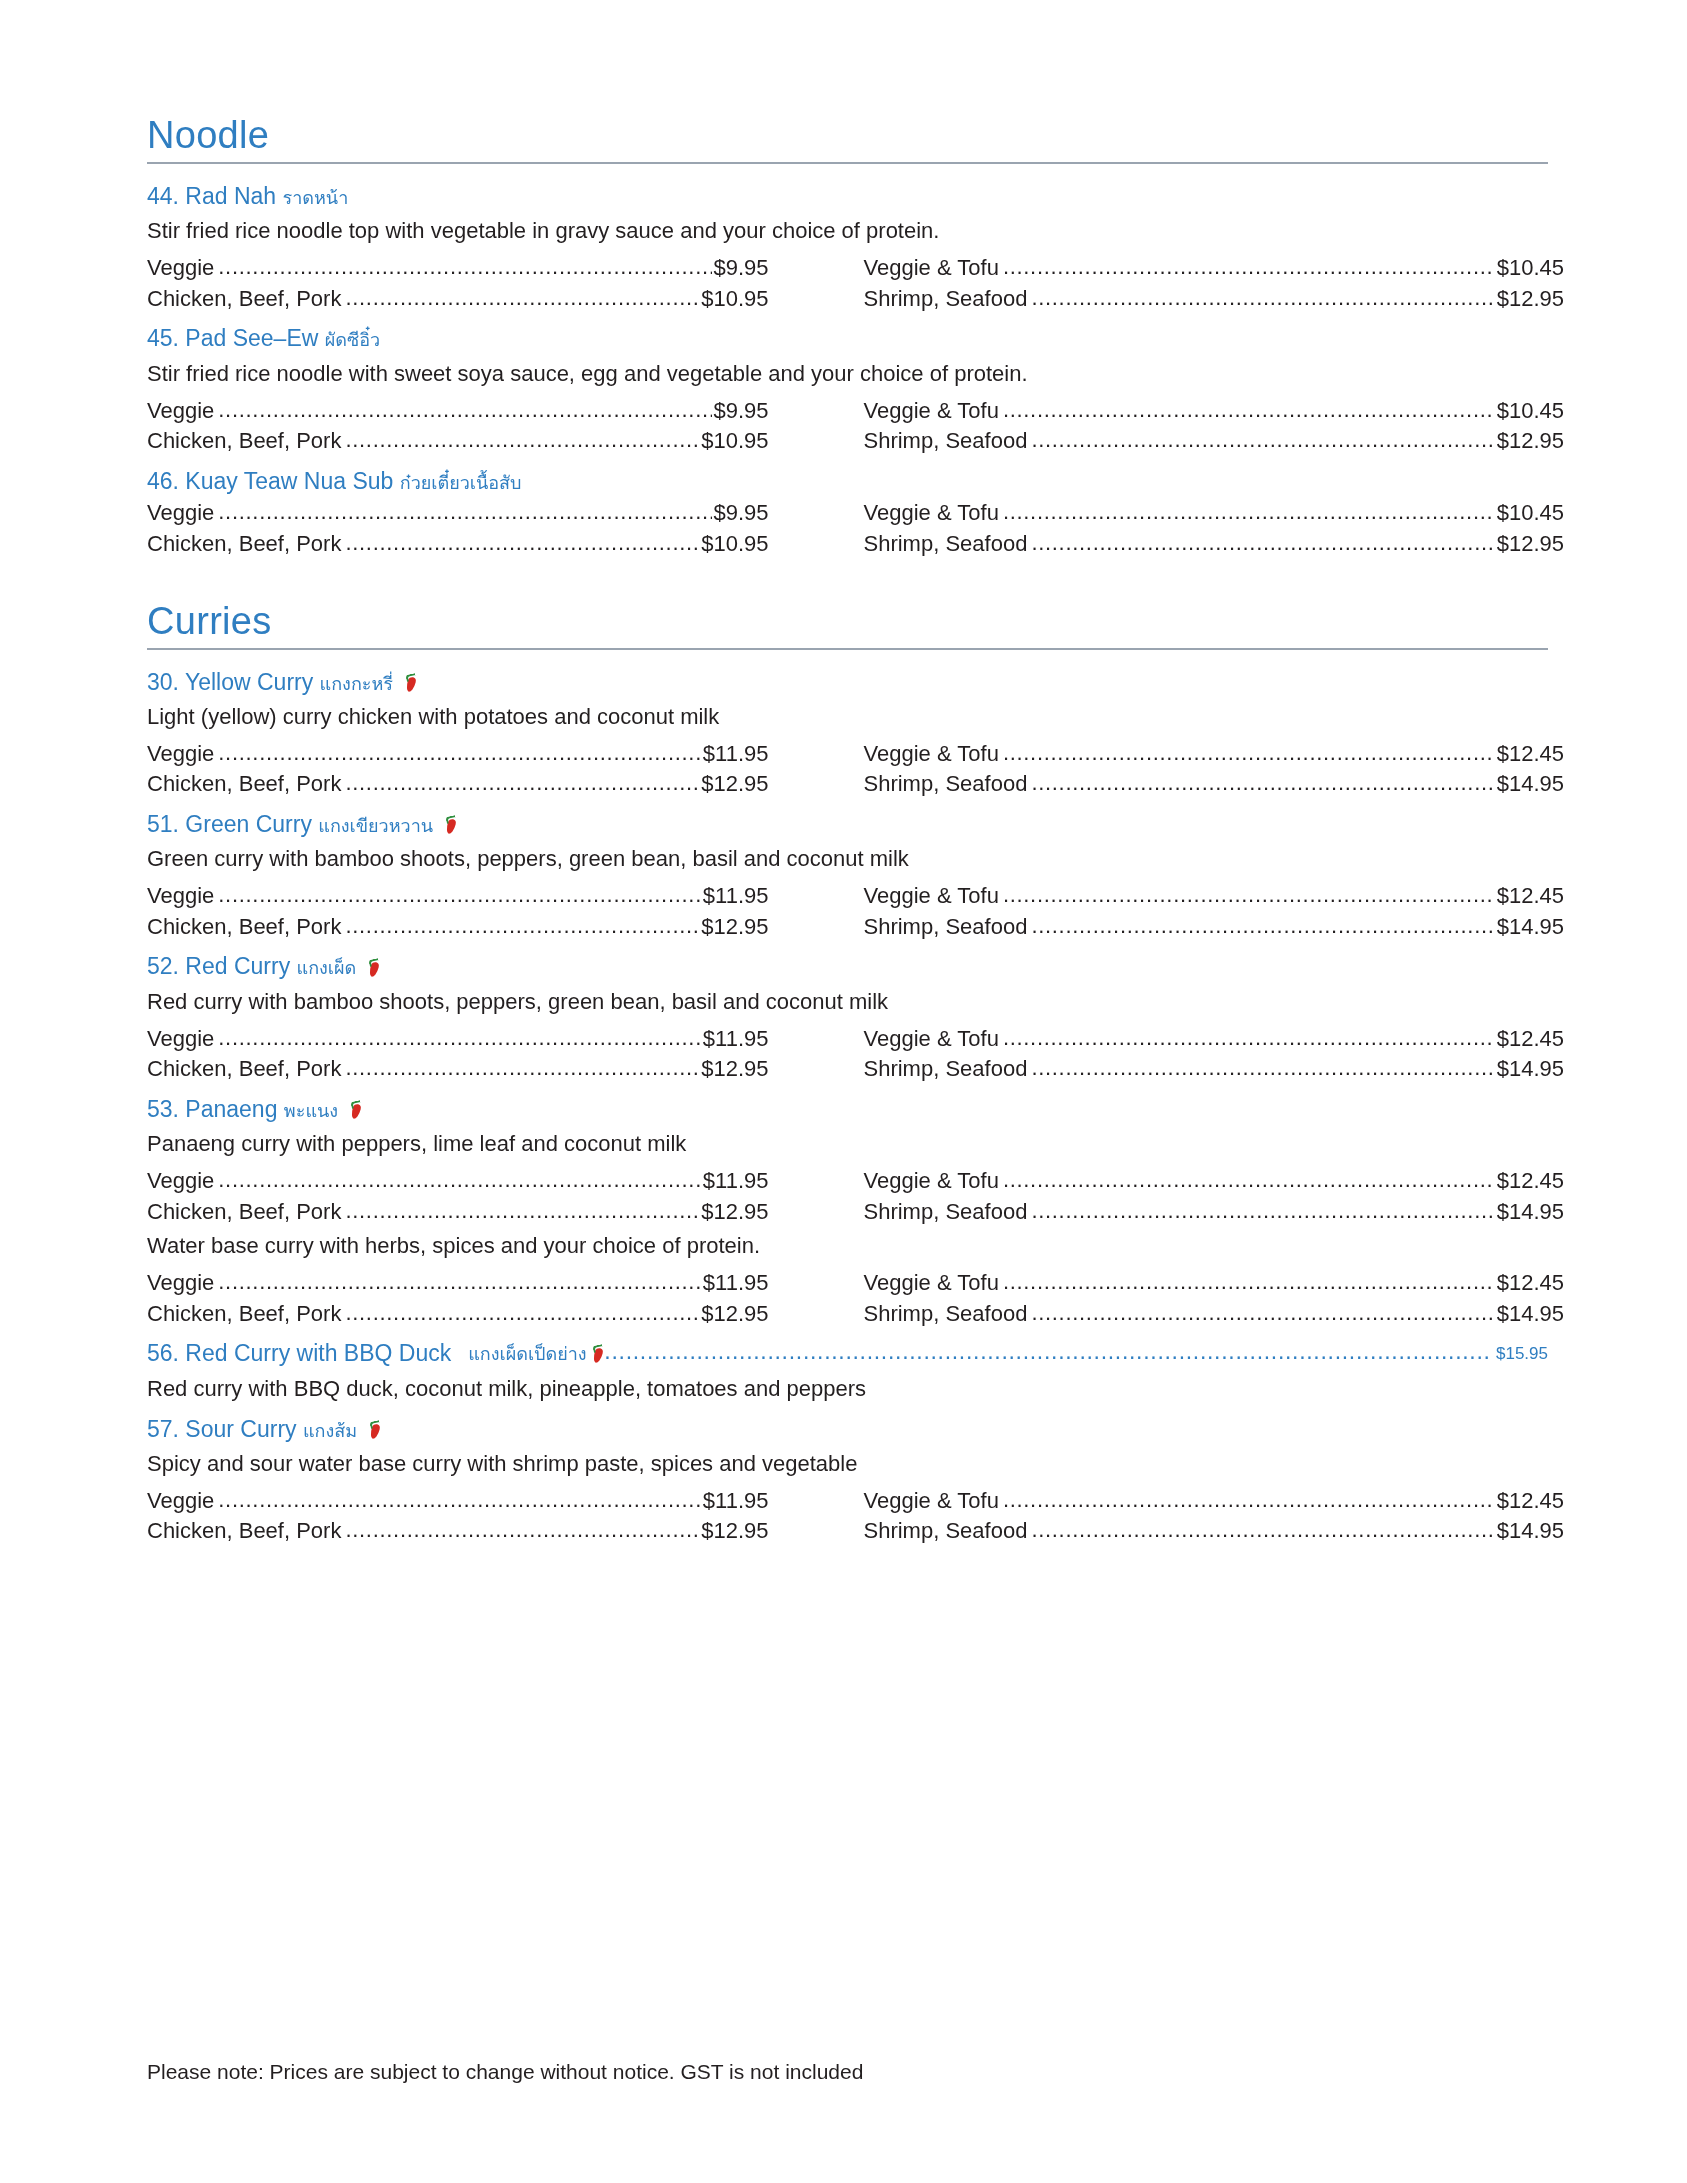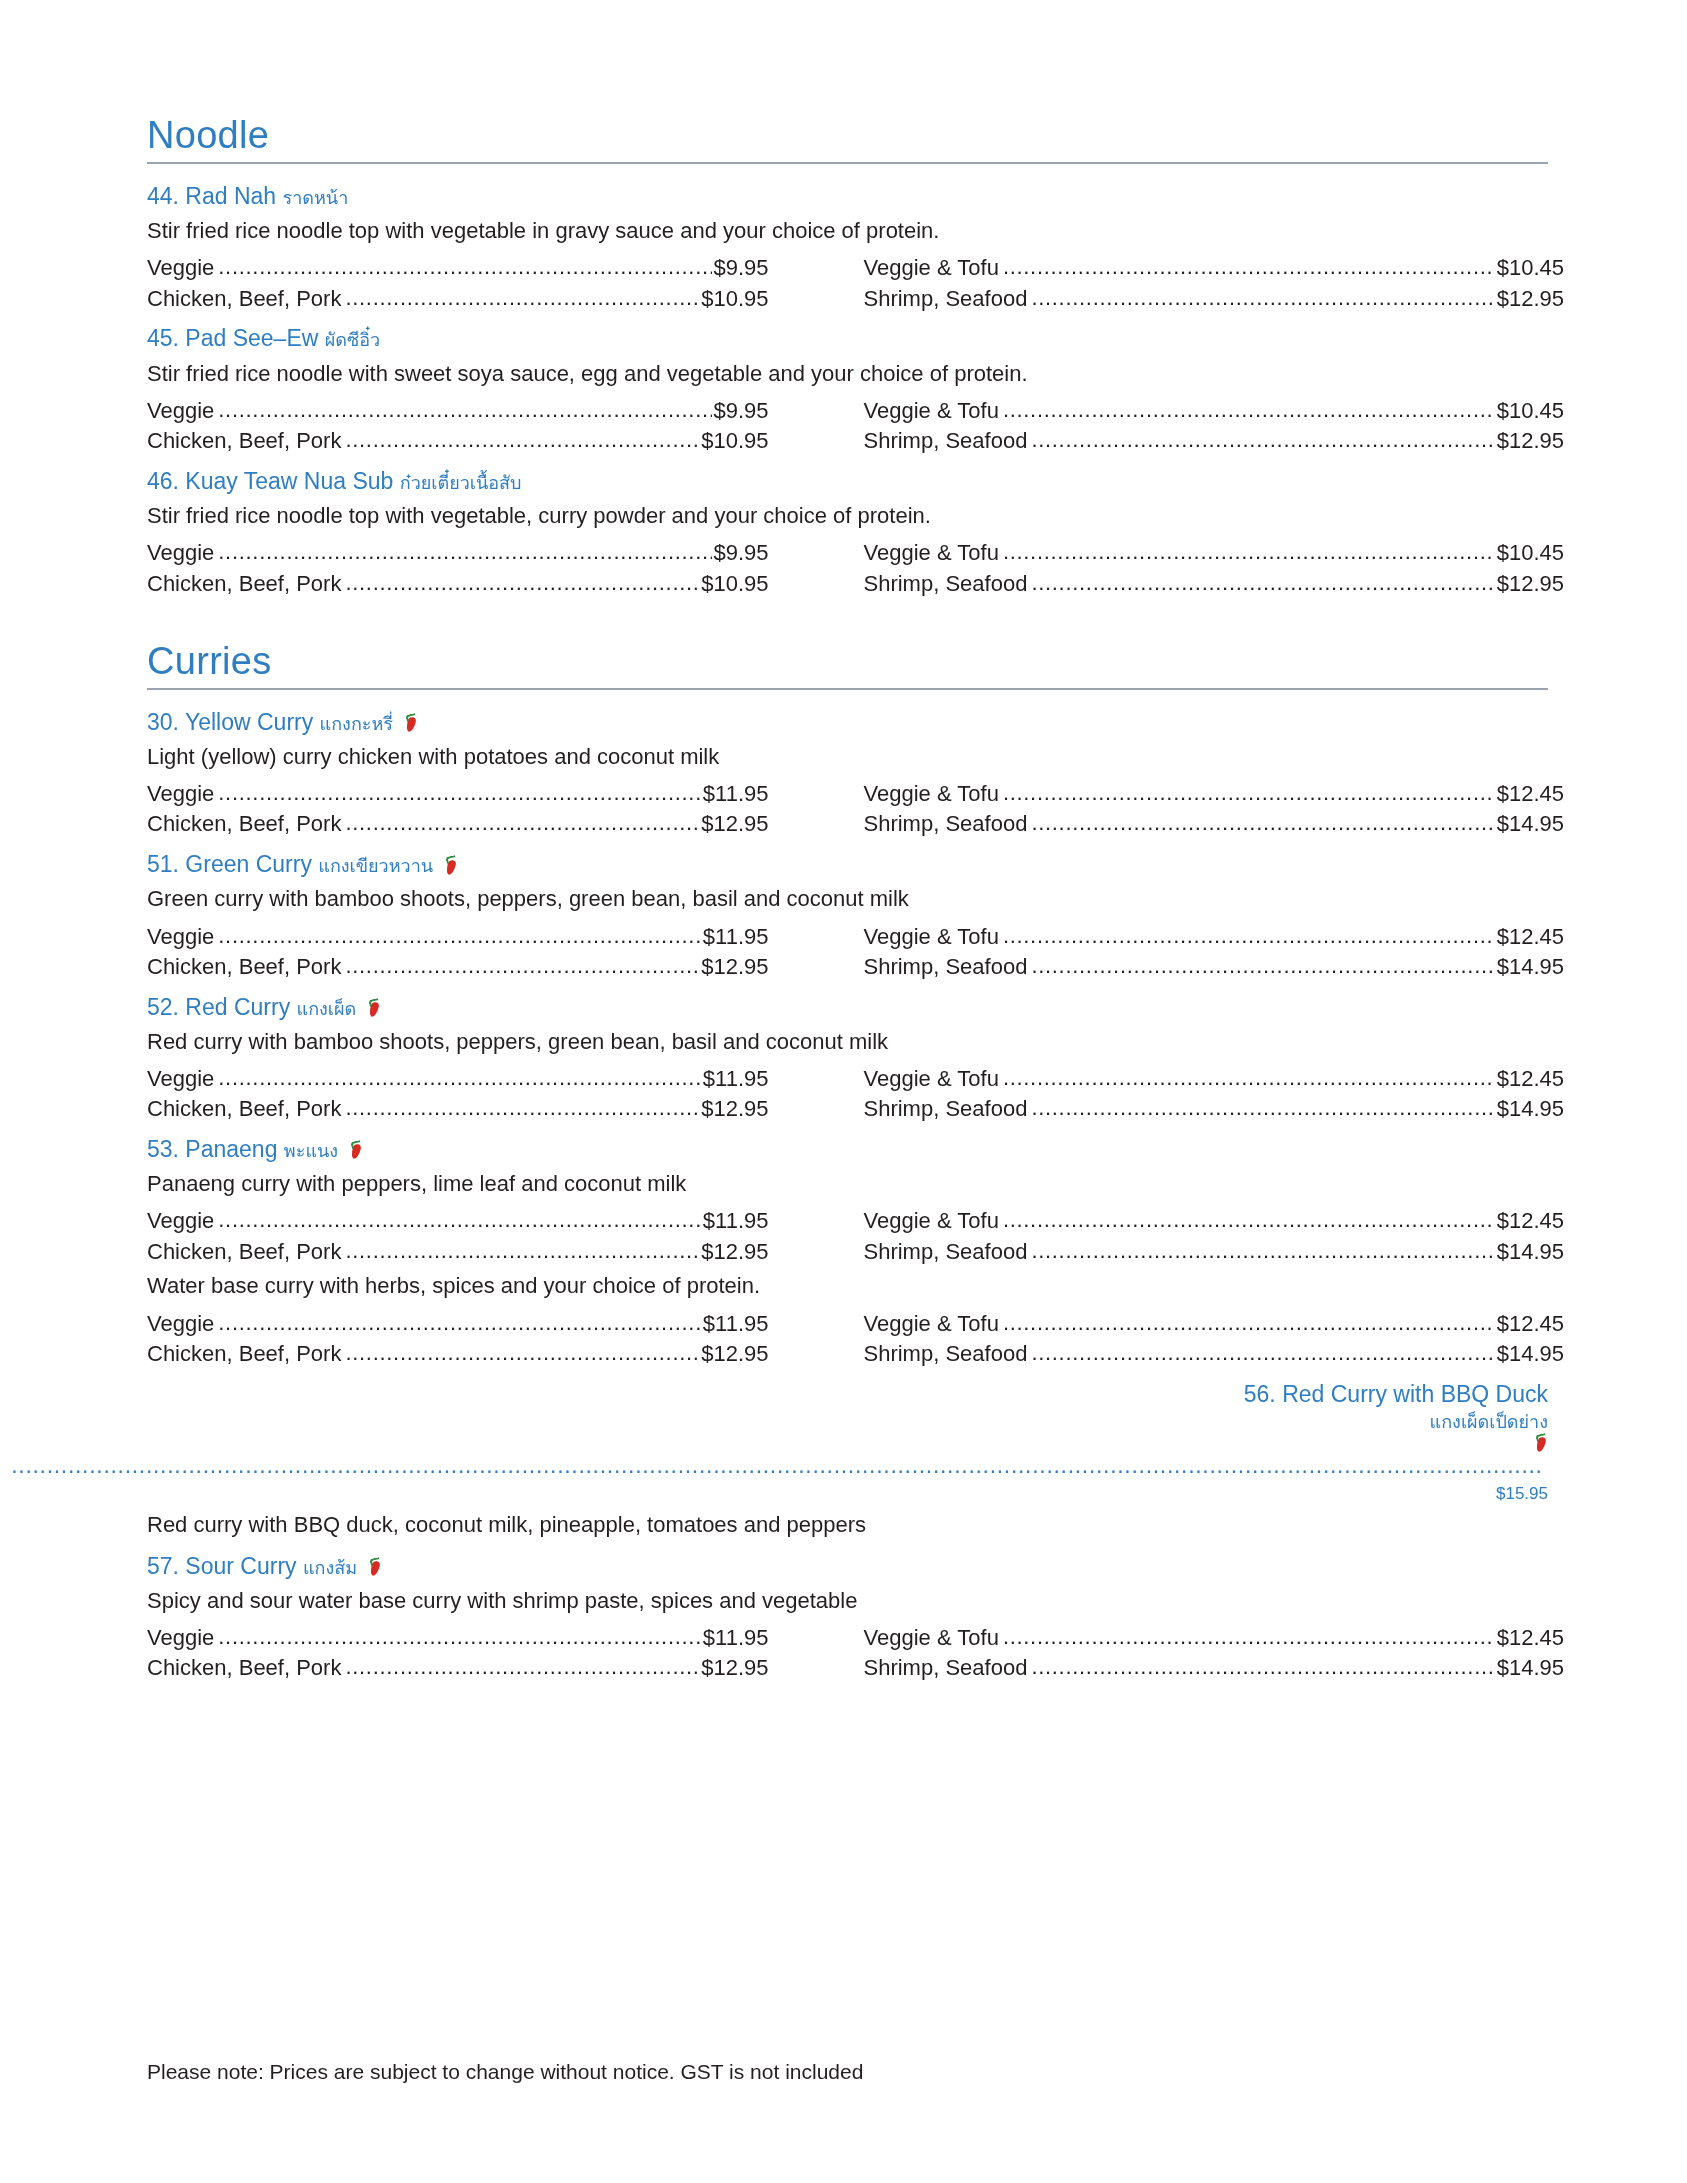--- a/index.html
+++ b/index.html
@@ -108,24 +108,23 @@
     color: #231f20;
     letter-spacing: 0.7px;
     font-size: 22px;
     transform: translateY(-1.3px);
   }
   .price-row .amount { flex: 0 0 auto; }
 
   
   .inline-price {
     display: inline-flex;
-    align-items: flex-end;
+    align-items: center;
     width: 100%;
     white-space: nowrap;
-    flex-direction: column;
   }
   .inline-price .ip-leader {
     flex: 1 1 auto;
     overflow: hidden;
     color: #2f7ec1;
     letter-spacing: 0.7px;
     margin: 0 5.3px;
     transform: translateY(-2px);
   }
   .inline-price .ip-amount {
@@ -219,21 +218,20 @@
           </div>
         </div>
       </div>
     </div>
 
     <div class="item">
       <div class="item-title">
         <span>46. Kuay Teaw Nua Sub</span>
         <span class="thai">ก๋วยเตี๋ยวเนื้อสับ</span>
       </div>
-      <div class="item-desc">Stir fried rice noodle top with vegetable, curry powder and your choice of protein.</div>
       <div class="price-grid">
         <div class="price-col left">
           <div class="price-row">
             <span class="label">Veggie</span>
             <span class="leader">........................................................................................................................................................................................................................</span>
             <span class="amount">$9.95</span>
           </div>
           <div class="price-row">
             <span class="label">Chicken, Beef, Pork</span>
             <span class="leader">........................................................................................................................................................................................................................</span>

